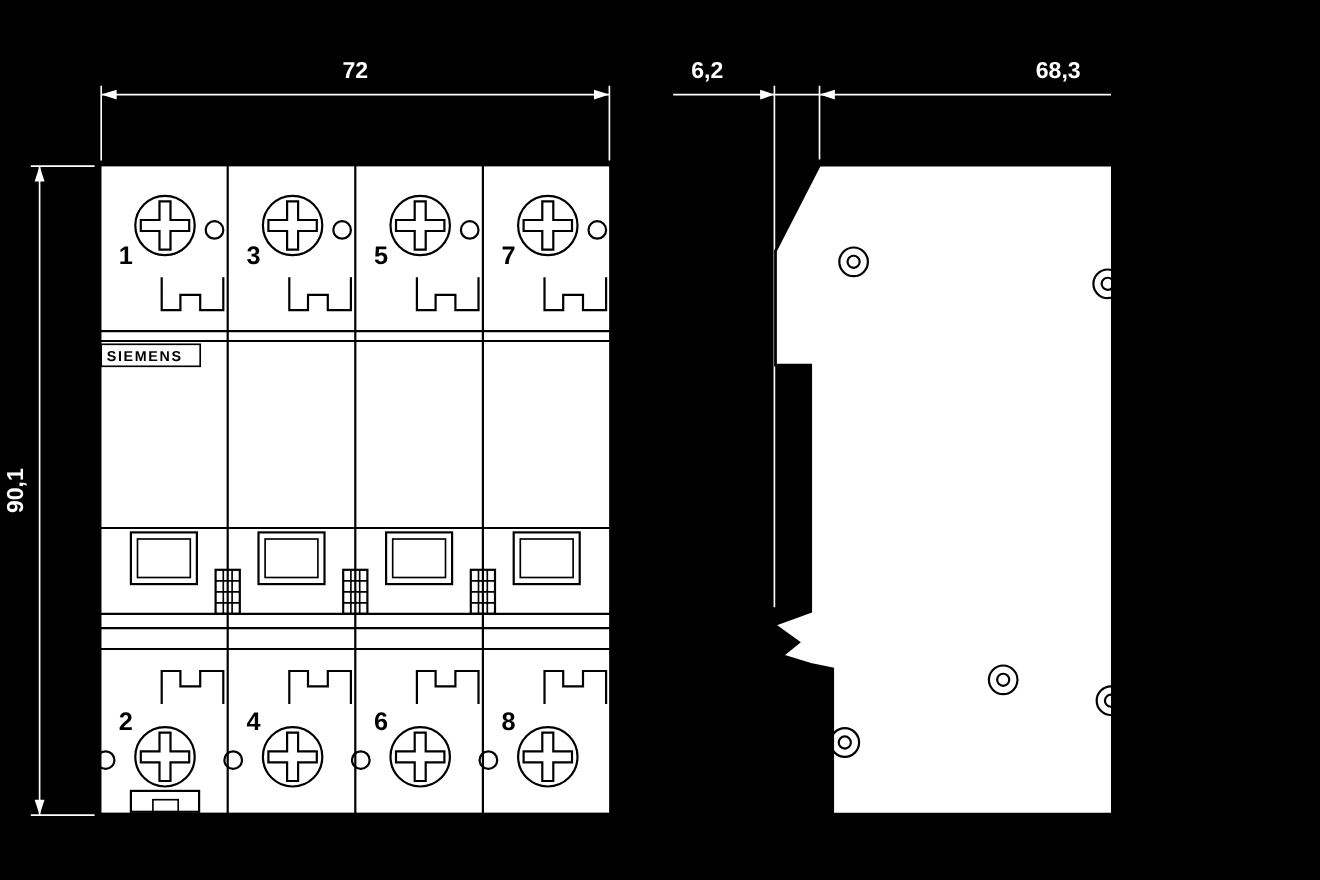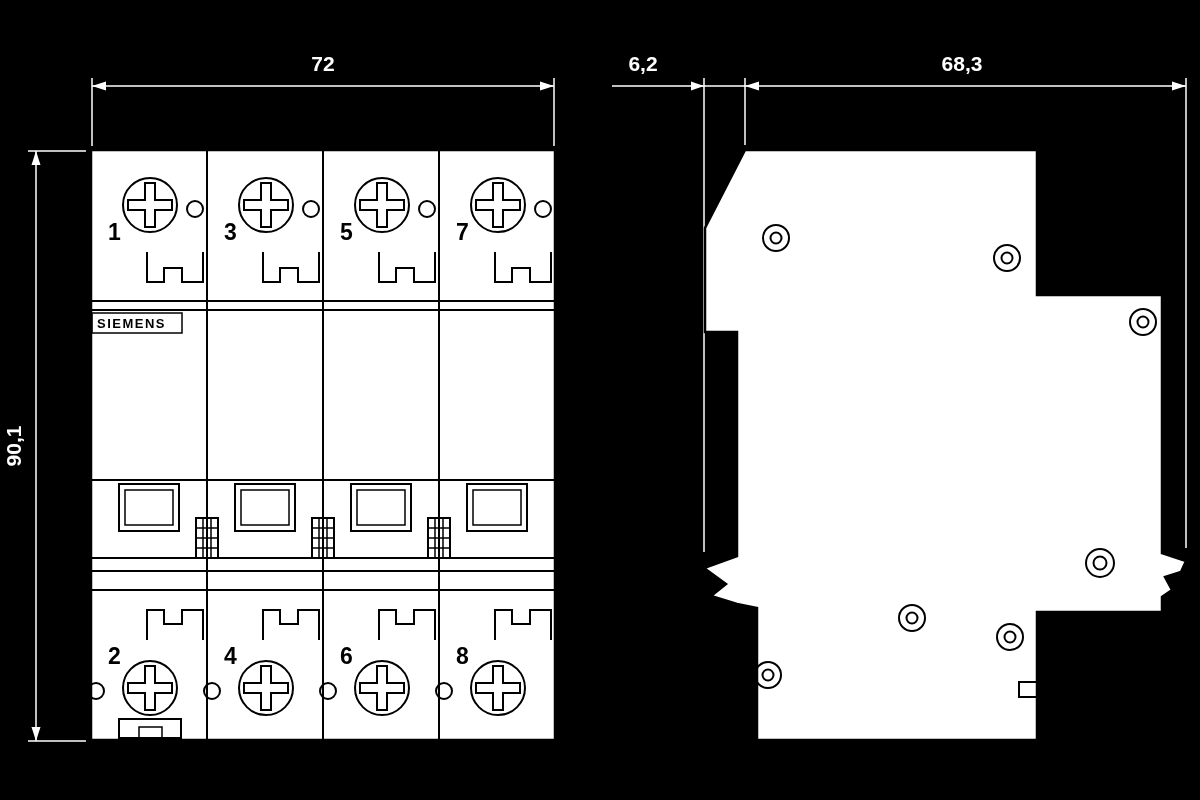--- a/index.html
+++ b/index.html
@@ -1,16 +1,16 @@
 <!DOCTYPE html>
 <html><head>
 <meta charset="utf-8">
 <style>
   html,body{margin:0;padding:0;background:#000;}
-  .stage{width:1200px;height:800px;position:relative;background:#000;overflow:hidden;}
+  .stage{width:1010px;height:800px;position:relative;background:#000;overflow:hidden;}
   svg{display:block;}
   .outline{fill:#ffffff;stroke:#000000;stroke-width:2.5;}
   .line{stroke:#000000;stroke-width:2;fill:none;}
   .thin{stroke:#000000;stroke-width:1.5;fill:none;}
   .dim{stroke:#ffffff;stroke-width:1.5;fill:none;}
   .dim-arrow{fill:#ffffff;stroke:none;}
   .dim-text{fill:#ffffff;font-family:"Liberation Sans",sans-serif;font-size:21px;font-weight:700;}
   .num{fill:#000000;font-family:"Liberation Sans",sans-serif;font-size:23px;font-weight:700;}
   .brand-text{fill:#000000;font-family:"Liberation Sans",sans-serif;font-size:13px;font-weight:700;letter-spacing:1.5px;}
 </style>

